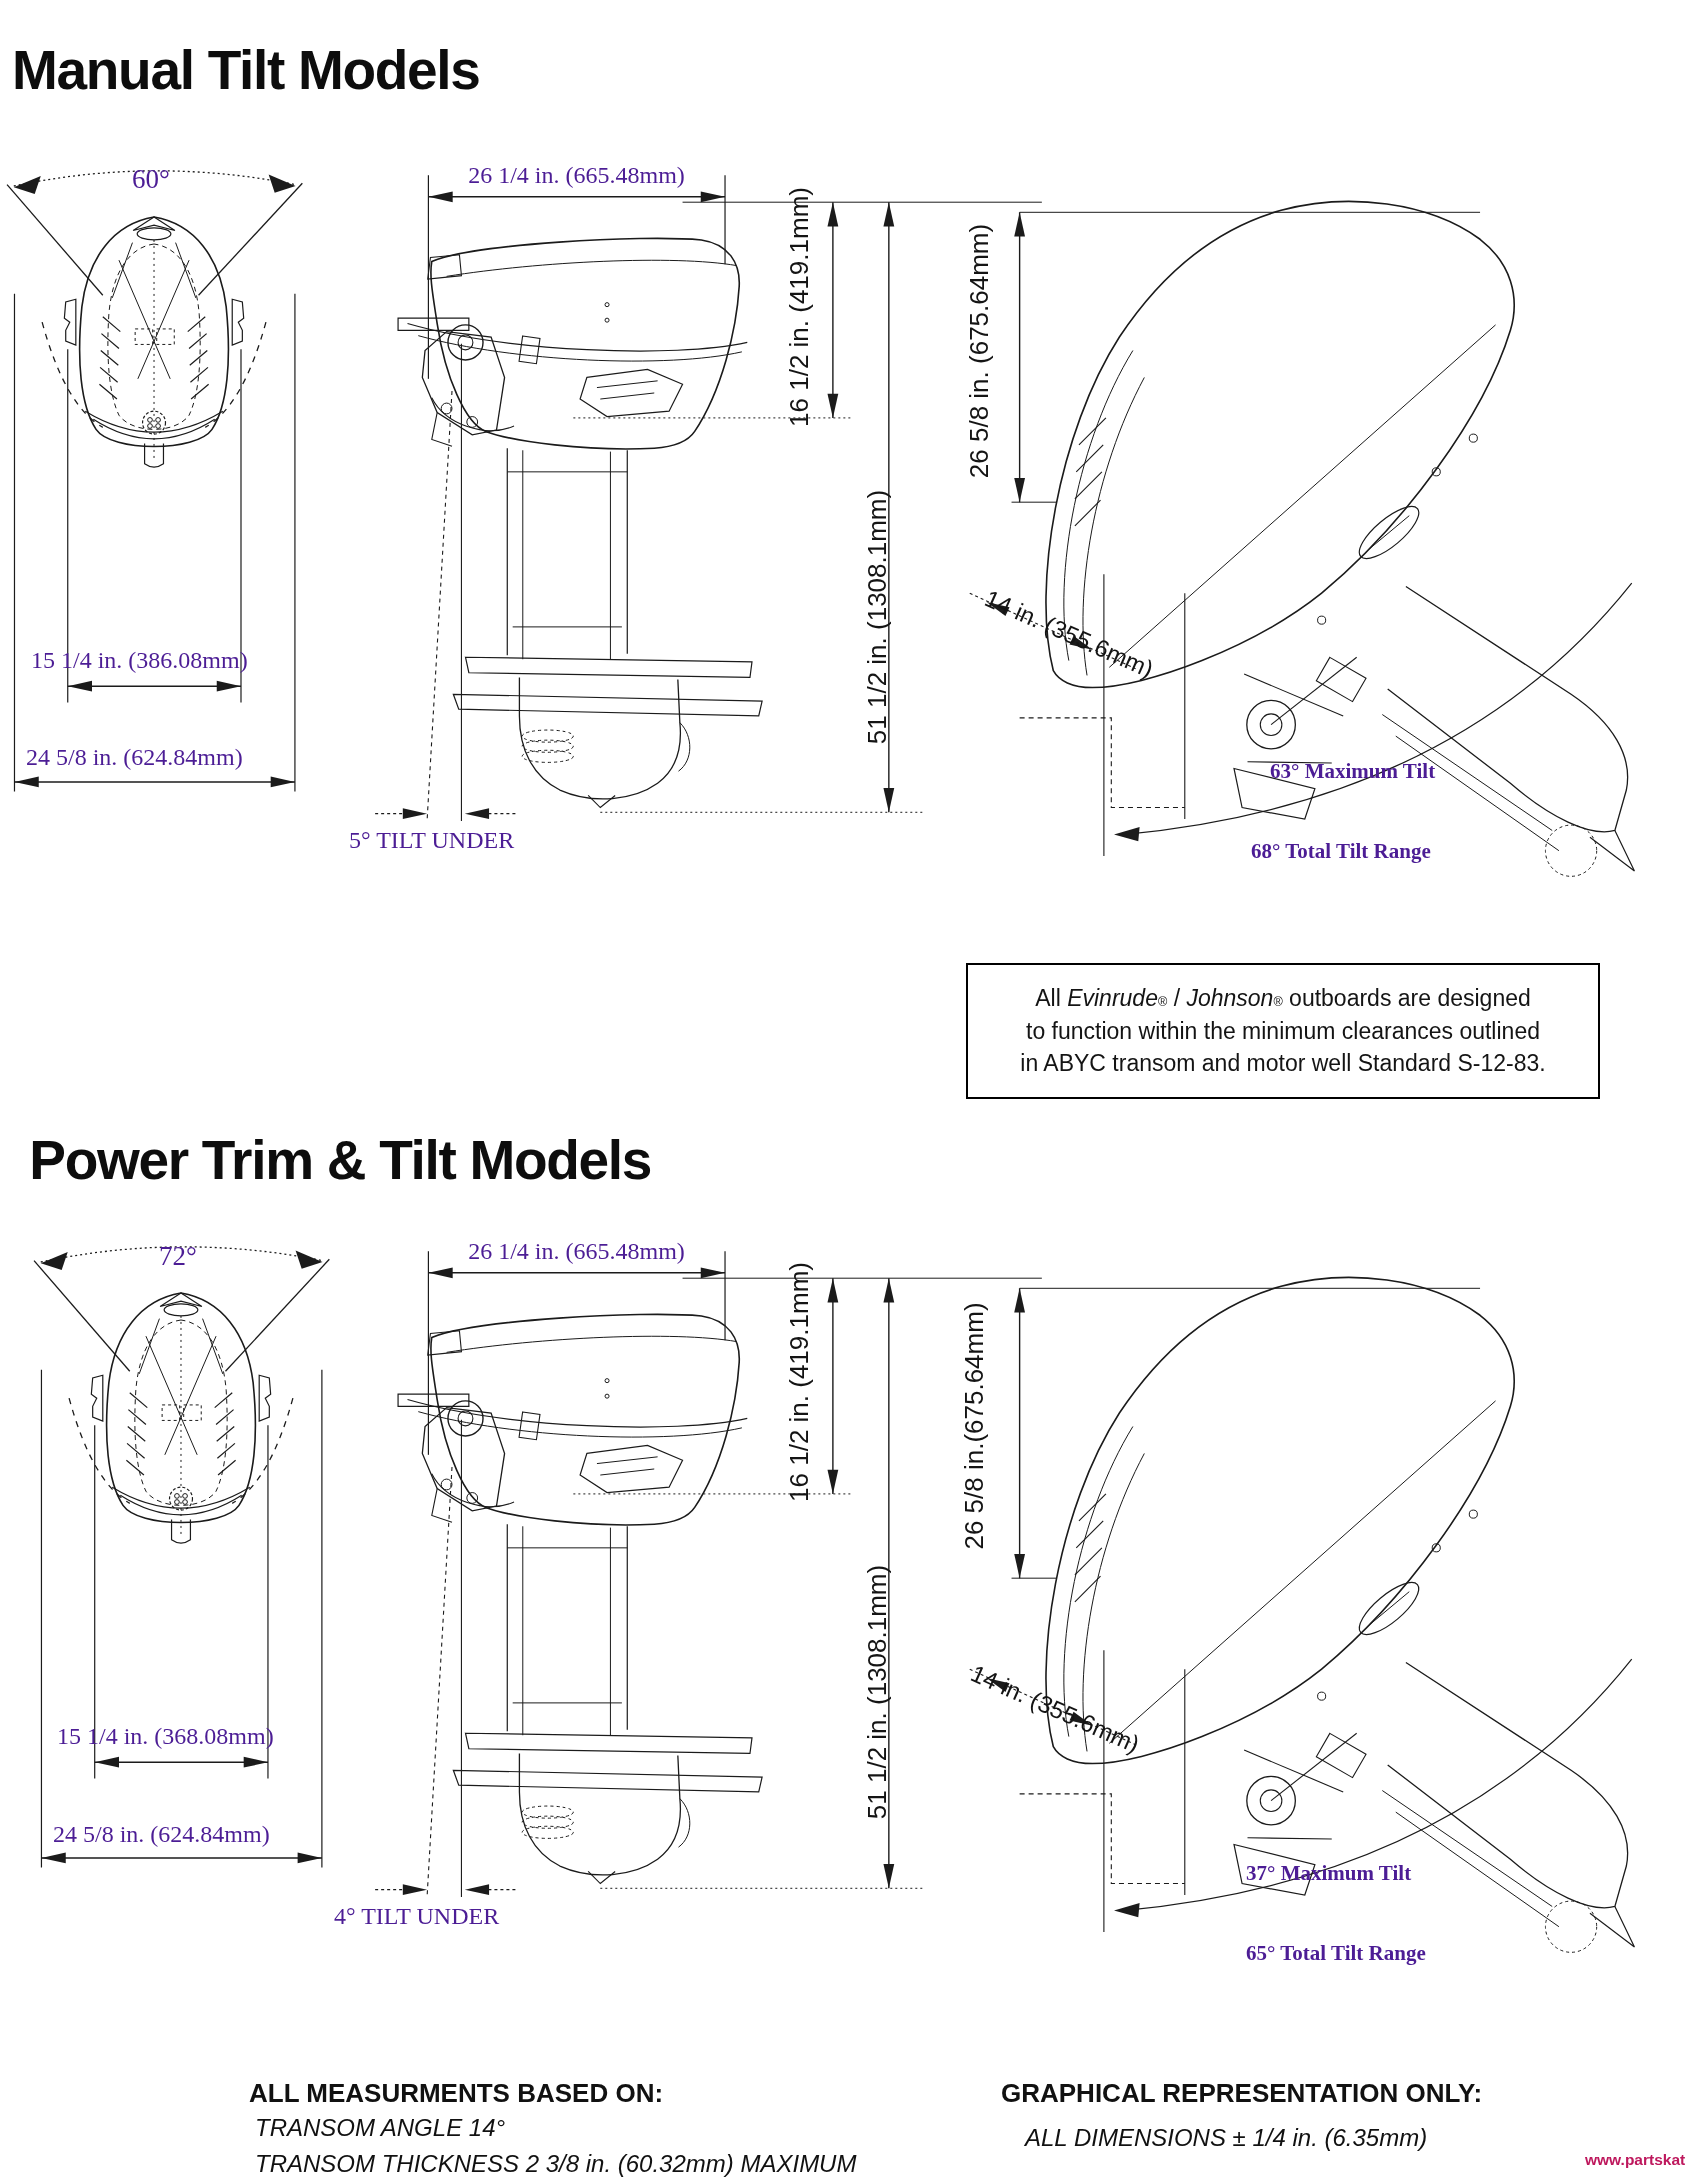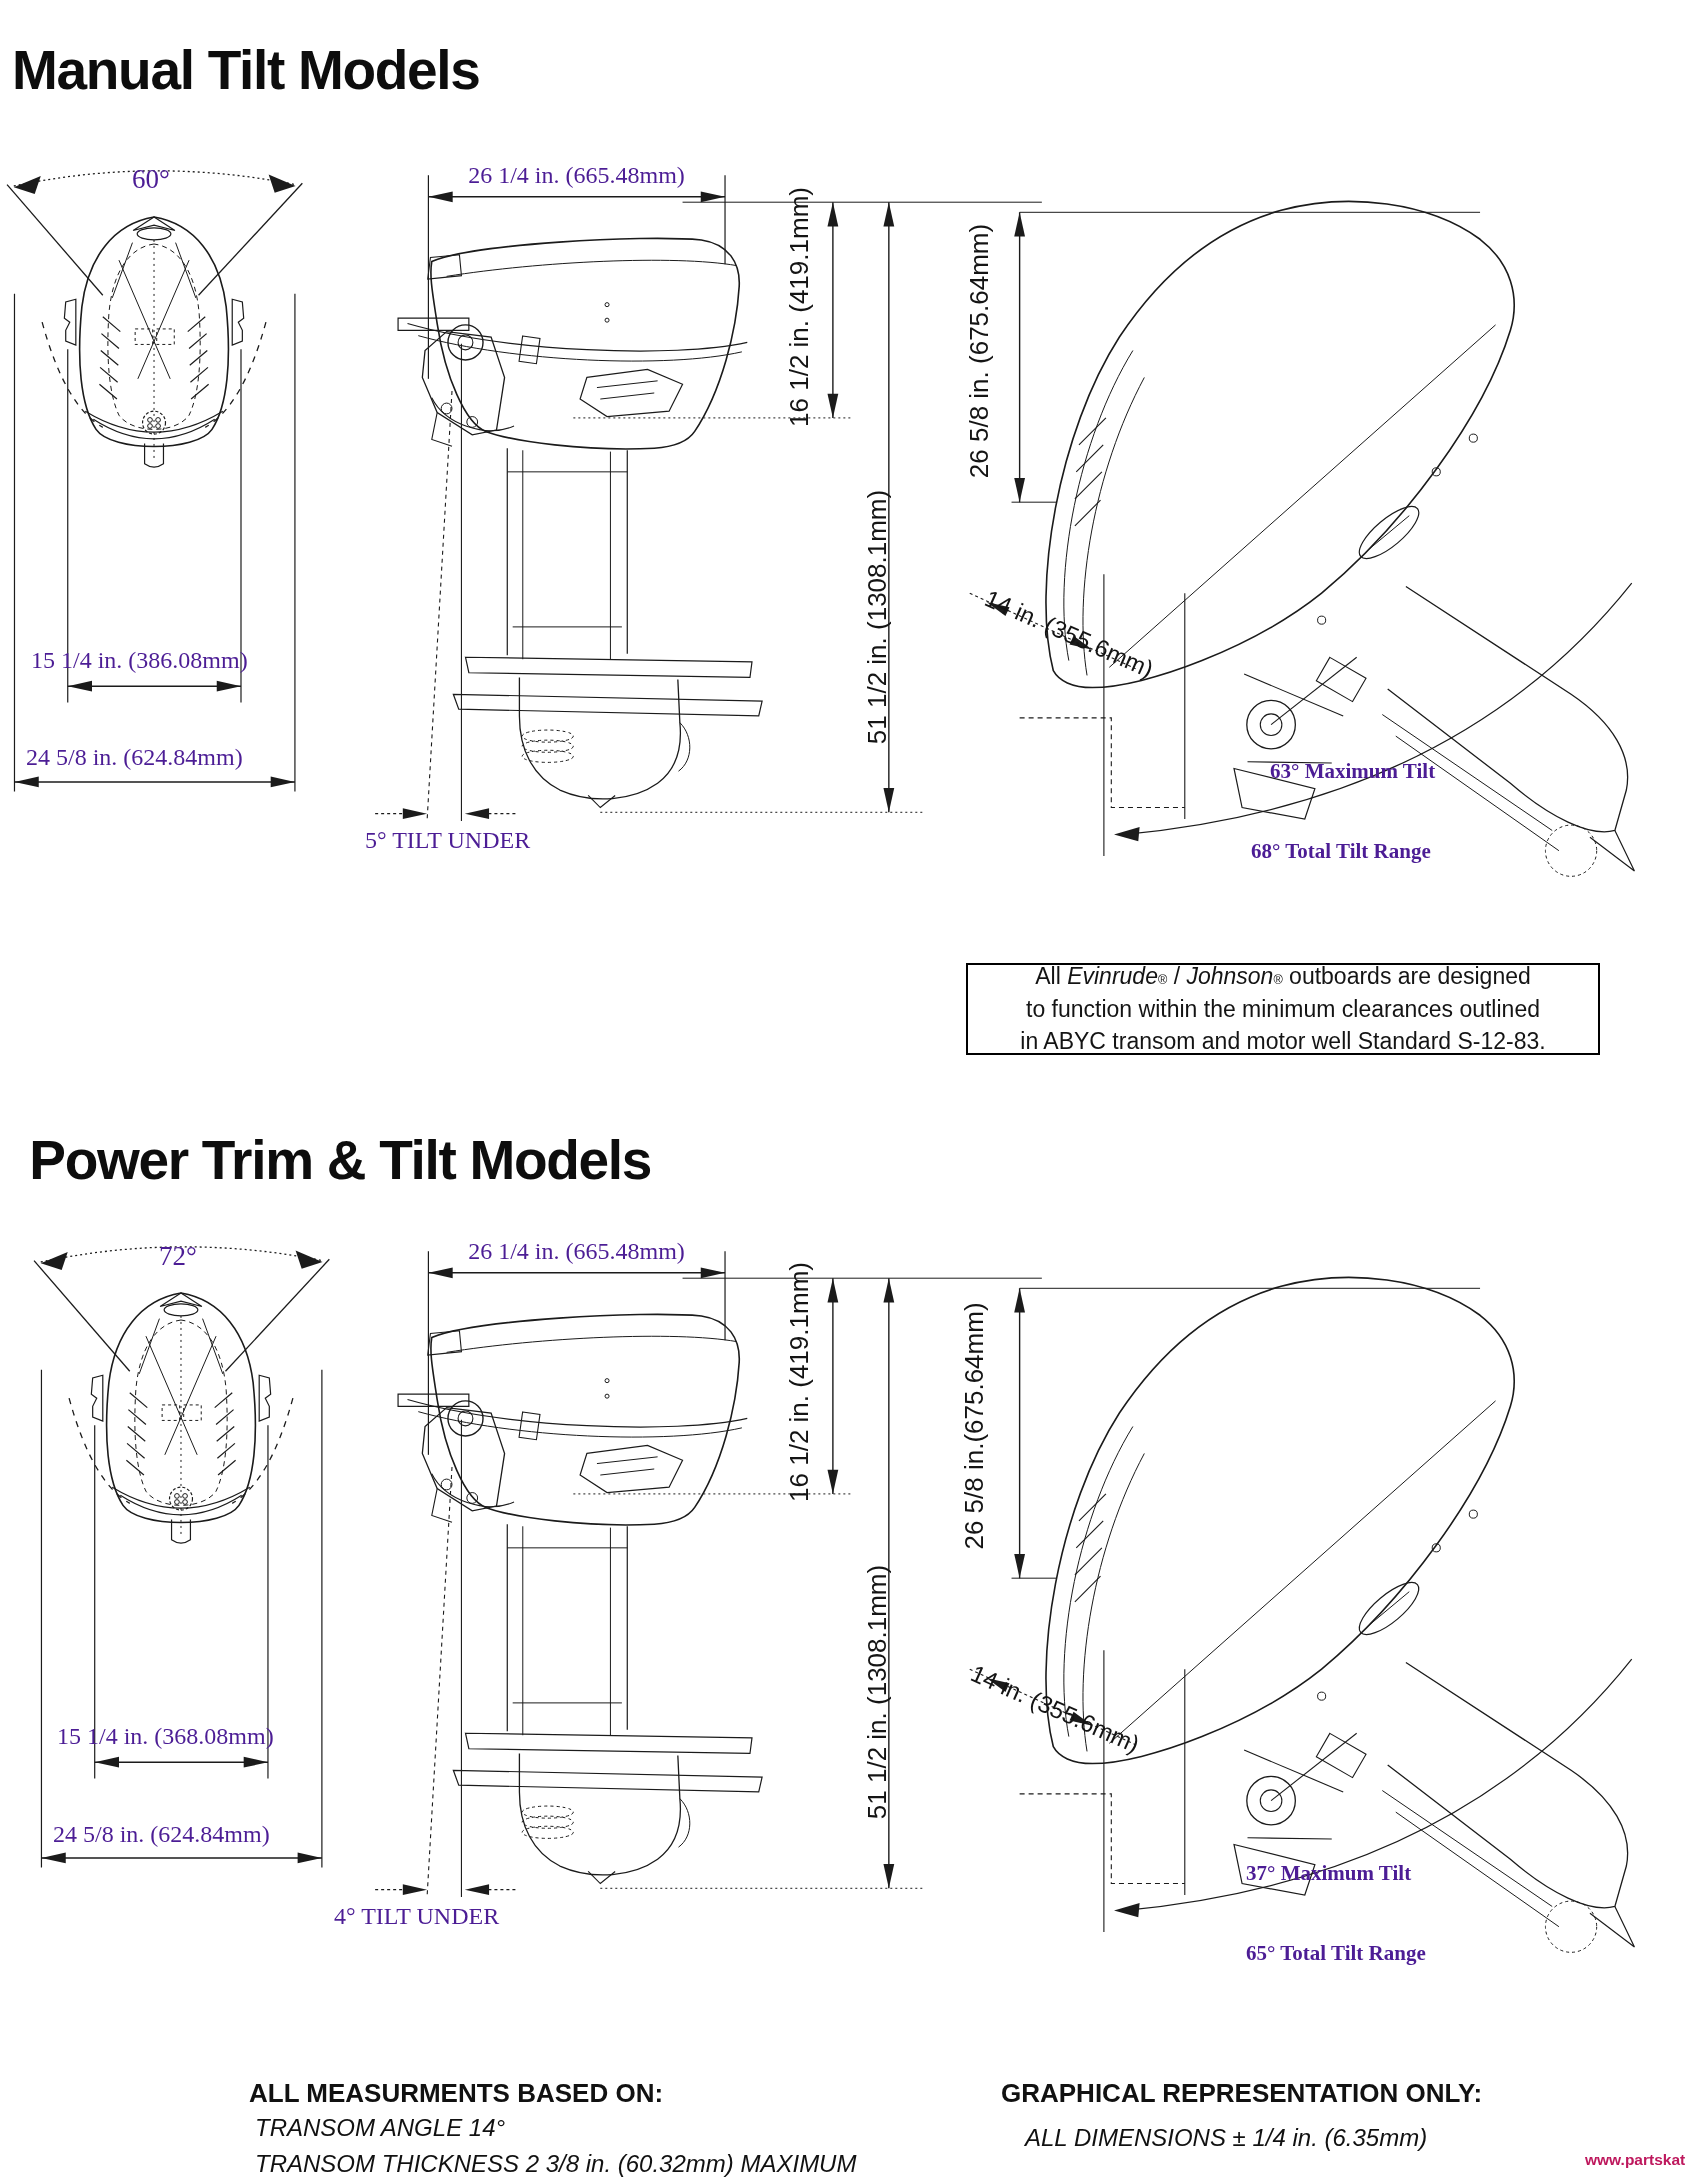--- a/index.html
+++ b/index.html
@@ -19,21 +19,21 @@
   .vlabel {
     position:absolute; white-space:nowrap; font-size:26px; color:#141414;
     transform:translate(-50%,-50%) rotate(-90deg);
   }
   .dlabel {
     position:absolute; white-space:nowrap; font-size:24px; color:#141414;
     transform:translate(-50%,-50%) rotate(24deg);
   }
   .svg-layer { position:absolute; left:0; pointer-events:none; }
   #notice-box {
-    position:absolute; left:966px; top:963px; width:634px; height:92px;
+    position:absolute; left:966px; top:963px; width:634px; height:136px;
     border:2px solid #000; box-sizing:border-box;
     display:flex; flex-direction:column; justify-content:center;
     text-align:center; font-size:23px; line-height:1.42; color:#141414;
   }
   #notice-box .it { font-style:italic; }
   #notice-box .reg { font-size:0.55em; }
   .foot-b { position:absolute; font-weight:bold; font-size:26px; white-space:nowrap; }
   .foot-i { position:absolute; font-style:italic; font-size:24px; white-space:nowrap; }
   #watermark { position:absolute; font-weight:bold; font-size:15.5px; white-space:nowrap; }
   svg * { vector-effect:non-scaling-stroke; }
@@ -234,21 +234,21 @@
     <use href="#g-side"></use>
     <use href="#g-tilt"></use>
   </svg>
 
   <div class="lbl lbl-sm" style="left:132px; top:164px;">60°</div>
   <div class="lbl" style="left:31px; top:647px;">15 1/4 in. (386.08mm)</div>
   <div class="lbl" style="left:26px; top:744px;">24 5/8 in. (624.84mm)</div>
   <div class="lbl lbl-c" style="left:428px; top:162px;">26 1/4 in. (665.48mm)</div>
   <div class="vlabel" style="left:799px; top:307px;">16 1/2 in. (419.1mm)</div>
   <div class="vlabel" style="left:877px; top:617px;">51 1/2 in. (1308.1mm)</div>
-  <div class="lbl" style="left:349px; top:827px;margin-left:16px;">5° TILT UNDER</div>
+  <div class="lbl" style="left:349px; top:827px;">5° TILT UNDER</div>
   <div class="vlabel" style="left:979px; top:351px;">26 5/8 in. (675.64mm)</div>
   <div class="dlabel" style="left:1069px; top:634px;">14 in. (355.6mm)</div>
   <div class="lbl lbl-b" style="left:1270px; top:759px;">63° Maximum Tilt</div>
   <div class="lbl lbl-b" style="left:1251px; top:839px;">68° Total Tilt Range</div>
 
   <div id="notice-box">
     <div><span>All </span><span class="it">Evinrude</span><span class="reg">®</span><span> / </span><span class="it">Johnson</span><span class="reg">®</span><span> outboards are designed</span></div>
     <div>to function within the minimum clearances outlined</div>
     <div>in ABYC transom and motor well Standard S-12-83.</div>
   </div>

